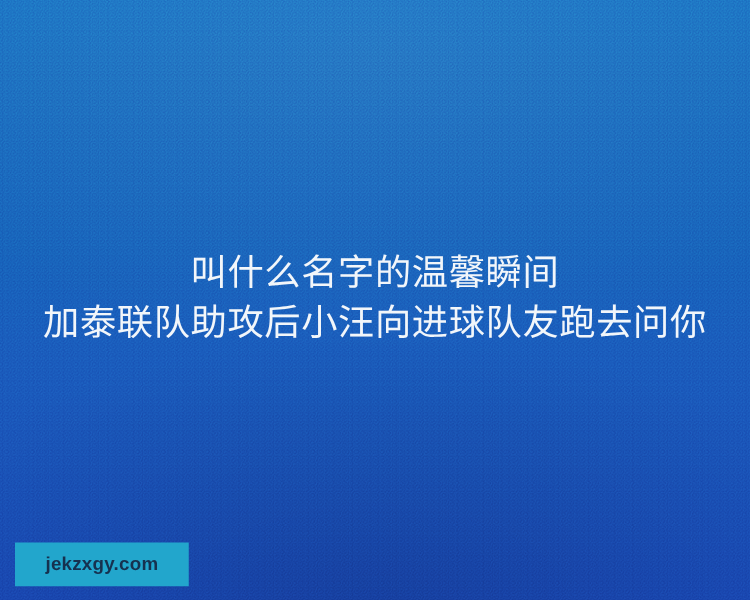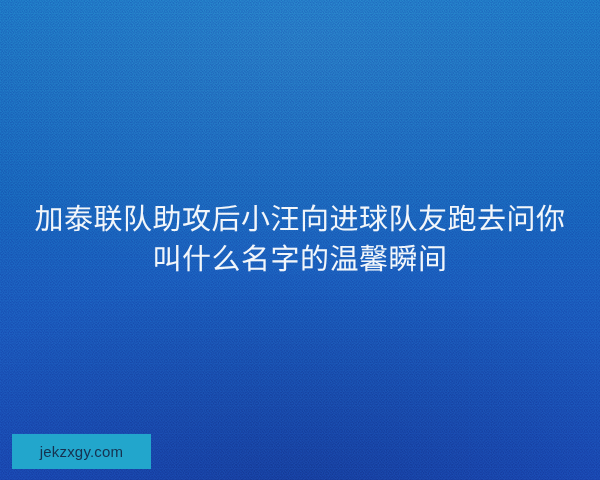--- a/index.html
+++ b/index.html
@@ -88,33 +88,33 @@
     display: flex;
     align-items: center;
     justify-content: center;
     z-index: 4;
   }
   .watermark-text {
     font-size: 15px;
     line-height: 1;
     color: #16314f;
     letter-spacing: 0.2px;
-    font-weight: 400;
+    font-weight: 700;
   }
 </style>
 </head>
 <body>
 
 <div class="card">
 
   <div class="shade"></div>
   <div class="noise"></div>
 
   <div class="title-block">
+    <span class="title-line">叫什么名字的温馨瞬间</span>
     <span class="title-line">加泰联队助攻后小汪向进球队友跑去问你</span>
-    <span class="title-line">叫什么名字的温馨瞬间</span>
   </div>
 
   <div class="watermark">
     <span class="watermark-text">jekzxgy.com</span>
   </div>
 
 </div>
 
 </body></html>

